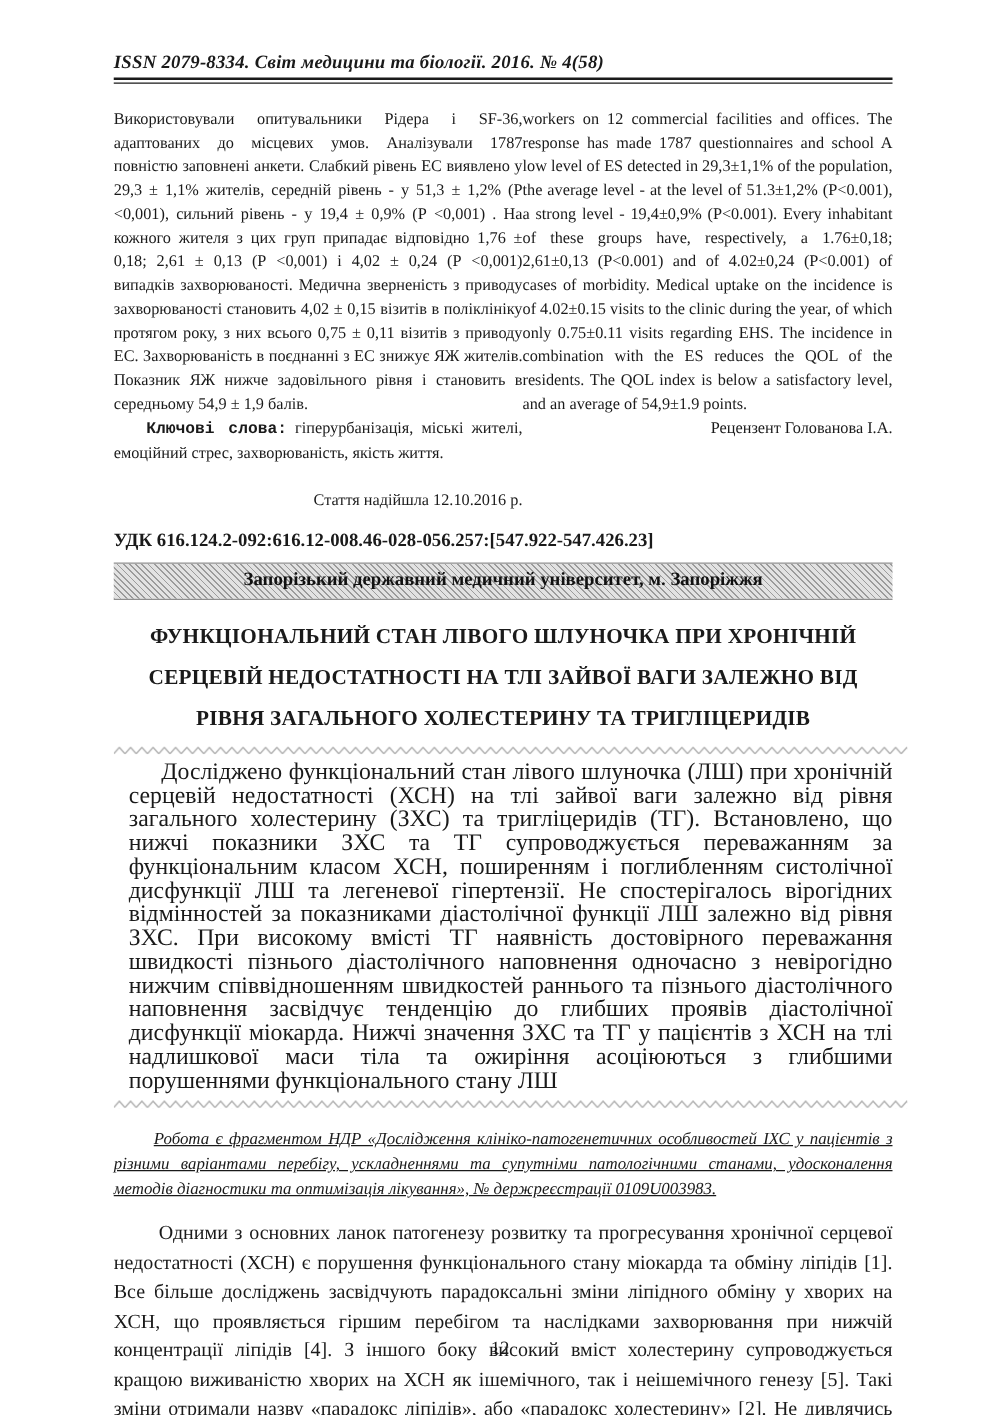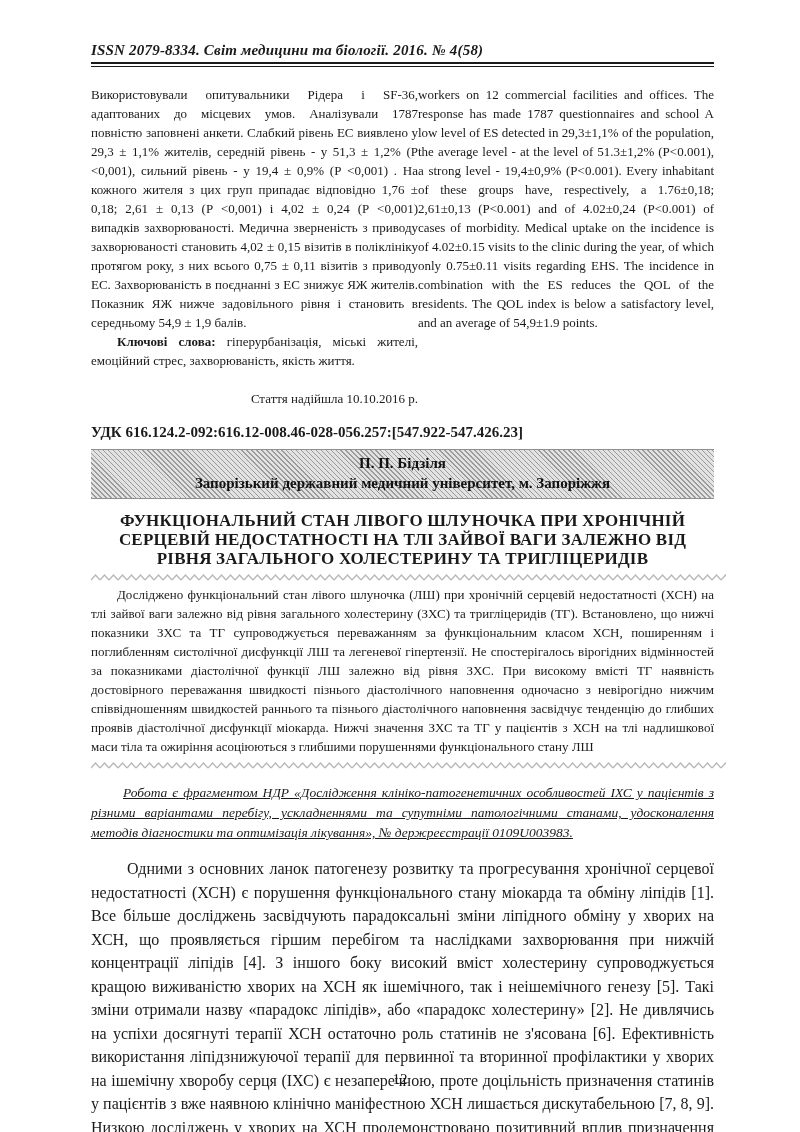--- a/index.html
+++ b/index.html
@@ -56,30 +56,30 @@
   }
   .author-block .line{
     font-size:15px;font-weight:bold;line-height:20px;
     color:#111111;
   }
   
   .title{
     margin:12px auto 0 auto;
     width:96%;
     font-size:17px;font-weight:bold;
-    line-height:19px;
+    line-height:33px;
     text-align:center;
     letter-spacing:0.2px;
   }
   
   .zigzag{display:block;margin-top:6px;}
   
   .abstract{
-    margin:4px 0 0 0;
-    font-size:13px;line-height:19px;
+    margin:4px 0 0 12px;
+    font-size:19px;line-height:19px;
     text-align:justify;
   }
   .abstract p{margin:0;}
   
   .ndr{
     margin:14px 0 0 0;
     font-size:13.5px;line-height:20px;
     font-style:italic;
     text-align:justify;
     text-indent:32px;
@@ -93,47 +93,47 @@
     text-indent:36px;
   }
   
   .pageno{
     position:absolute;
     left:0;right:0;
     bottom:44px;
     text-align:center;
     font-size:15px;
   }
-  b{font-weight:bold;}
+  b{font-weight:bold;font-family:Liberation Mono, monospace;}
 </style>
 </head>
 <body>
 
 <div class="page">
 
   <div>
     <div class="header-text">ISSN 2079-8334. Світ медицини та біології. 2016. № 4(58)</div>
     <div class="header-rule"></div>
   </div>
 
   <div class="two-col">
     <div class="col left">
       <p class="small">Використовували опитувальники Рідера і SF-36, адаптованих до місцевих умов. Аналізували 1787 повністю заповнені анкети. Слабкий рівень ЕС виявлено у 29,3 ± 1,1% жителів, середній рівень - у 51,3 ± 1,2% (Р &lt;0,001), сильний рівень - у 19,4 ± 0,9% (Р &lt;0,001) . На кожного жителя з цих груп припадає відповідно 1,76 ± 0,18; 2,61 ± 0,13 (Р &lt;0,001) і 4,02 ± 0,24 (Р &lt;0,001) випадків захворюваності. Медична зверненість з приводу захворюваності становить 4,02 ± 0,15 візитів в поліклініку протягом року, з них всього 0,75 ± 0,11 візитів з приводу ЕС. Захворюваність в поєднанні з ЕС знижує ЯЖ жителів. Показник ЯЖ нижче задовільного рівня і становить в середньому 54,9 ± 1,9 балів.</p>
       <p class="small ind"><b>Ключові слова:</b><span> гіперурбанізація, міські жителі, емоційний стрес, захворюваність, якість життя.</span></p>
-      <p class="small right-align gap-top">Стаття надійшла 10.10.2016 р.</p>
+      <p class="small right-align gap-top">Стаття надійшла 12.10.2016 р.</p>
     </div>
     <div class="col right">
       <p class="small">workers on 12 commercial facilities and offices. The response has made 1787 questionnaires and school A low level of ES detected in 29,3±1,1% of the population, the average level - at the level of 51.3±1,2% (P&lt;0.001), a strong level - 19,4±0,9% (P&lt;0.001). Every inhabitant of these groups have, respectively, a 1.76±0,18; 2,61±0,13 (P&lt;0.001) and of 4.02±0,24 (P&lt;0.001) of cases of morbidity. Medical uptake on the incidence is of 4.02±0.15 visits to the clinic during the year, of which only 0.75±0.11 visits regarding EHS. The incidence in combination with the ES reduces the QOL of the residents. The QOL index is below a satisfactory level, and an average of 54,9±1.9 points.</p>
+      <p class="small right-align">Рецензент Голованова І.А.</p>
     </div>
   </div>
 
   <p class="udc">УДК 616.124.2-092:616.12-008.46-028-056.257:[547.922-547.426.23]</p>
 
   <div class="author-block">
-    <div class="line">П. П. Бідзіля</div>
     <div class="line">Запорізький державний медичний університет, м. Запоріжжя</div>
   </div>
 
   <h1 class="title">ФУНКЦІОНАЛЬНИЙ СТАН ЛІВОГО ШЛУНОЧКА ПРИ ХРОНІЧНІЙ СЕРЦЕВІЙ НЕДОСТАТНОСТІ НА ТЛІ ЗАЙВОЇ ВАГИ ЗАЛЕЖНО ВІД РІВНЯ ЗАГАЛЬНОГО ХОЛЕСТЕРИНУ ТА ТРИГЛІЦЕРИДІВ</h1>
 
   <svg class="zigzag" width="635" height="7">
     <defs>
       <pattern id="zz" width="9" height="7" patternUnits="userSpaceOnUse">
         <path d="M0,6 L4.5,1 L9,6" fill="none" stroke="#b7b7b7" stroke-width="1.3"></path>
       </pattern>

